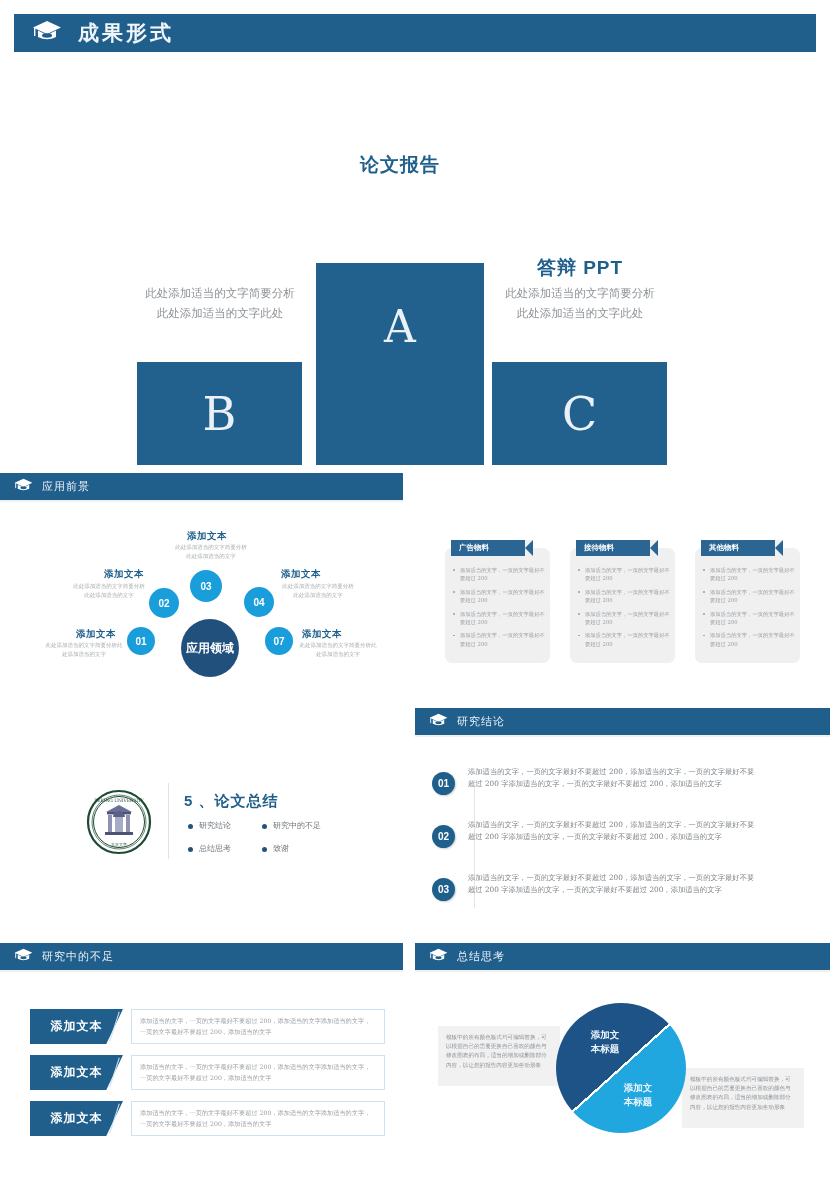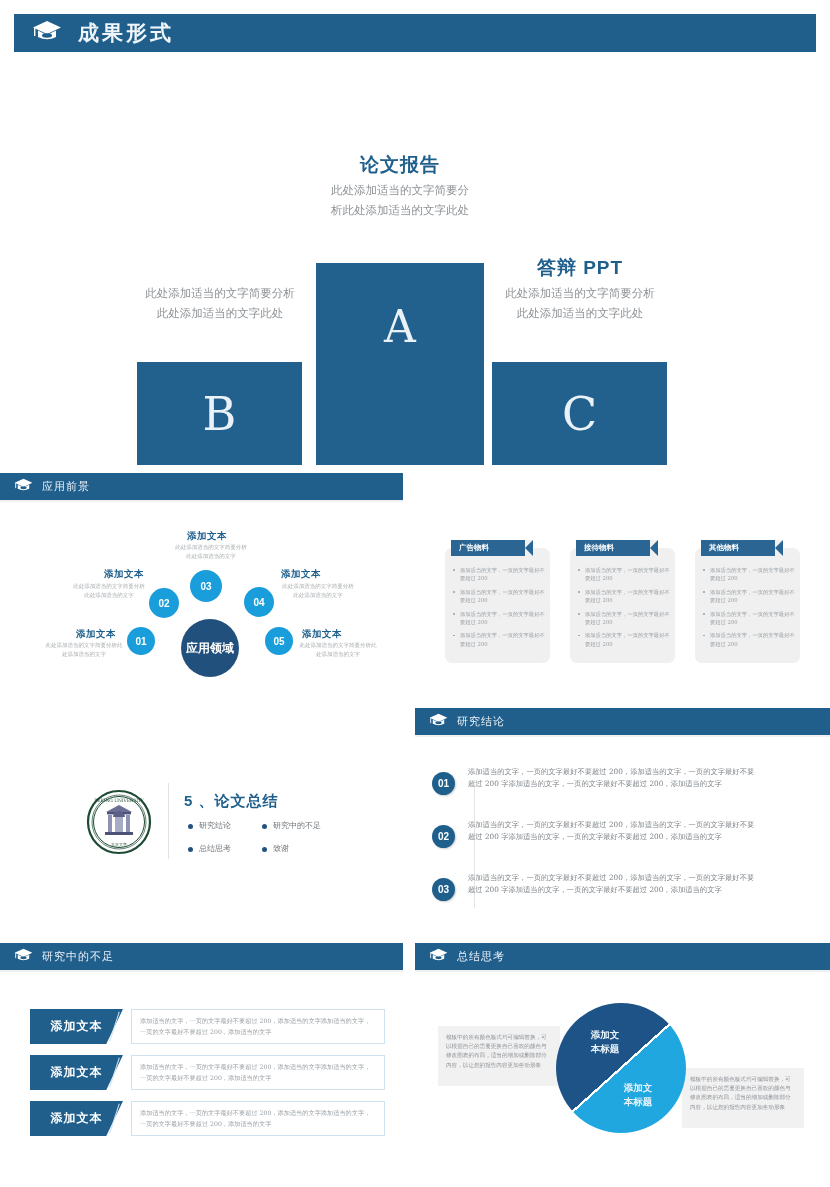--- a/index.html
+++ b/index.html
@@ -190,22 +190,20 @@
         <path d="M15 1 L29 7.5 L15 14 L1 7.5 Z" fill="#ffffff"></path>
         <path d="M6 10.5 L6 17 Q15 21.5 24 17 L24 10.5 L15 15 Z" fill="#ffffff"></path>
         <ellipse cx="15" cy="15.5" rx="5" ry="2.2" fill="#205f8c"></ellipse>
         <rect x="2" y="8" width="1.4" height="8" fill="#ffffff"></rect>
       </svg>
     </span>
     <span id="top-title">成果形式</span>
   </div>
 
   <div class="col-title" style="left:266px;top:152px;width:268px;">论文报告</div>
-  <div class="col-desc" style="left:266px;top:180px;width:268px;white-space:pre-line;">此处添加适当的文字简要分
-析此处添加适当的文字此处</div>
 
   <div class="col-desc" style="left:85px;top:283px;width:270px;white-space:pre-line;">此处添加适当的文字简要分析
 此处添加适当的文字此处</div>
 
   <div class="col-title" style="left:445px;top:255px;width:270px;">答辩 PPT</div>
   <div class="col-desc" style="left:445px;top:283px;width:270px;white-space:pre-line;">此处添加适当的文字简要分析
 此处添加适当的文字此处</div>
 
   <div class="block" id="blockA">
     <span>A</span>
@@ -258,21 +256,21 @@
 此处添加适当的文字</div>
 
   <div class="ring small" style="left:244px;top:114px;width:30px;height:30px;">
     <span>04</span>
   </div>
   <div class="node-title" style="left:281px;top:95px;">添加文本</div>
   <div class="node-desc" style="left:275px;top:109px;white-space:pre-line;text-align:center;width:86px;">此处添加适当的文字简要分析
 此处添加适当的文字</div>
 
   <div class="ring small" style="left:265px;top:154px;width:28px;height:28px;">
-    <span>05</span>
+    <span>07</span>
   </div>
   <div class="node-title" style="left:302px;top:155px;">添加文本</div>
   <div class="node-desc" style="left:296px;top:168px;white-space:pre-line;text-align:center;width:84px;">此处添加适当的文字简要分析此
 处添加适当的文字</div>
 </div>
 
 <div class="slide" id="slide-cards">
 
   <div class="mat-card" style="left:30px;">
     <div class="ribbon">

